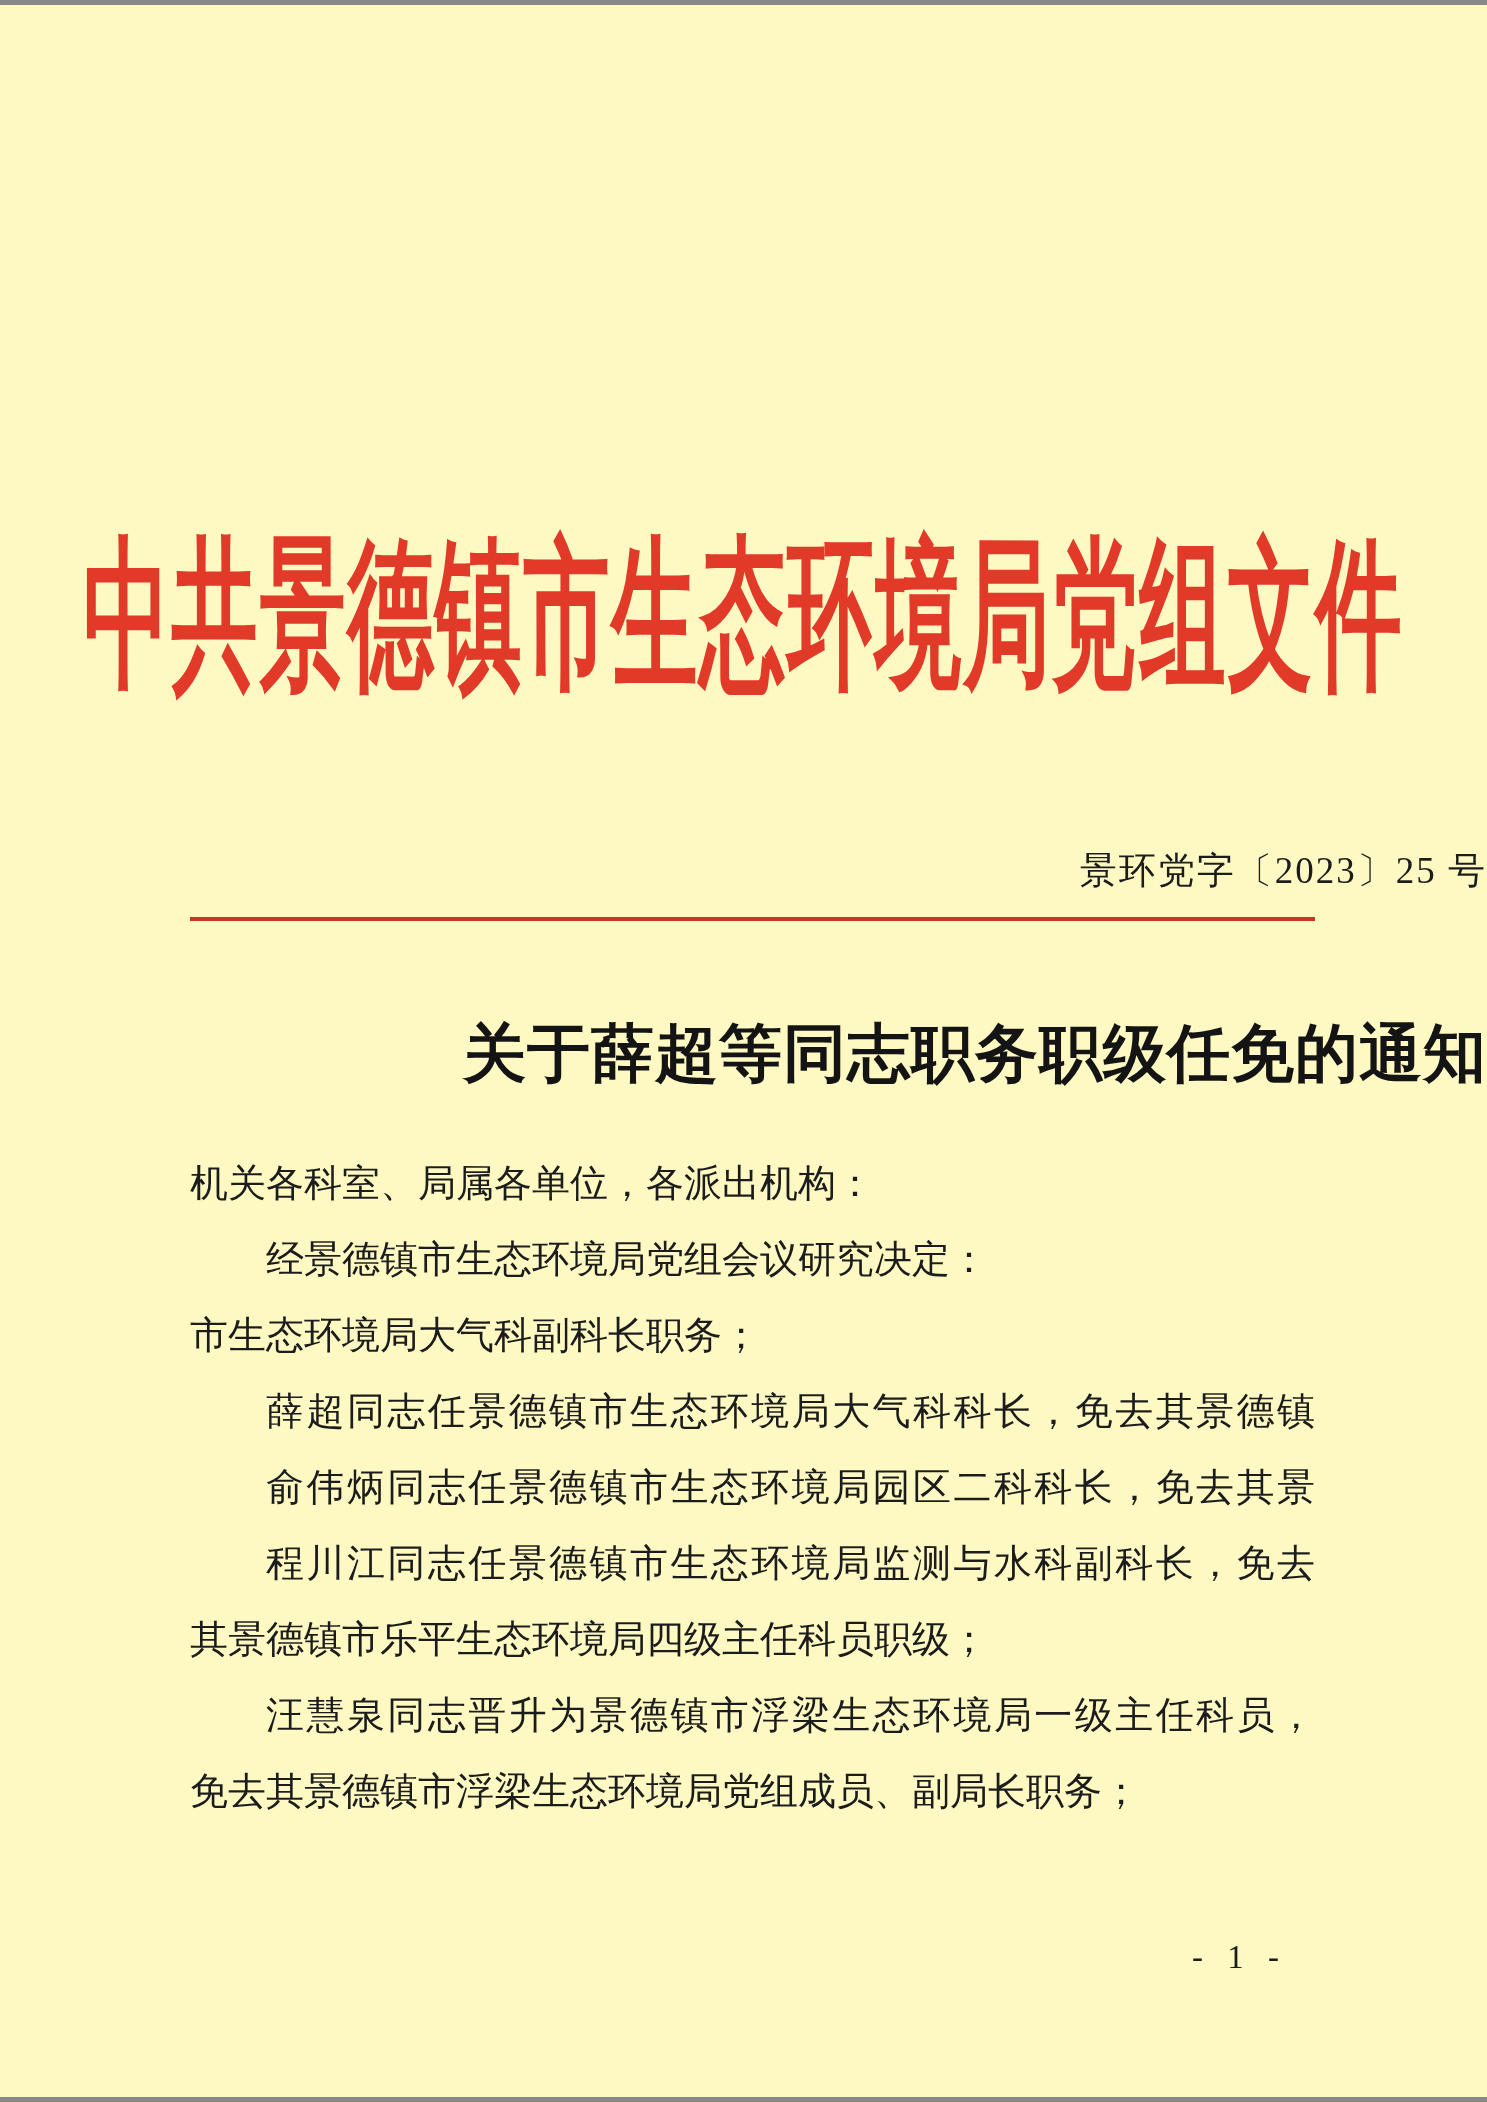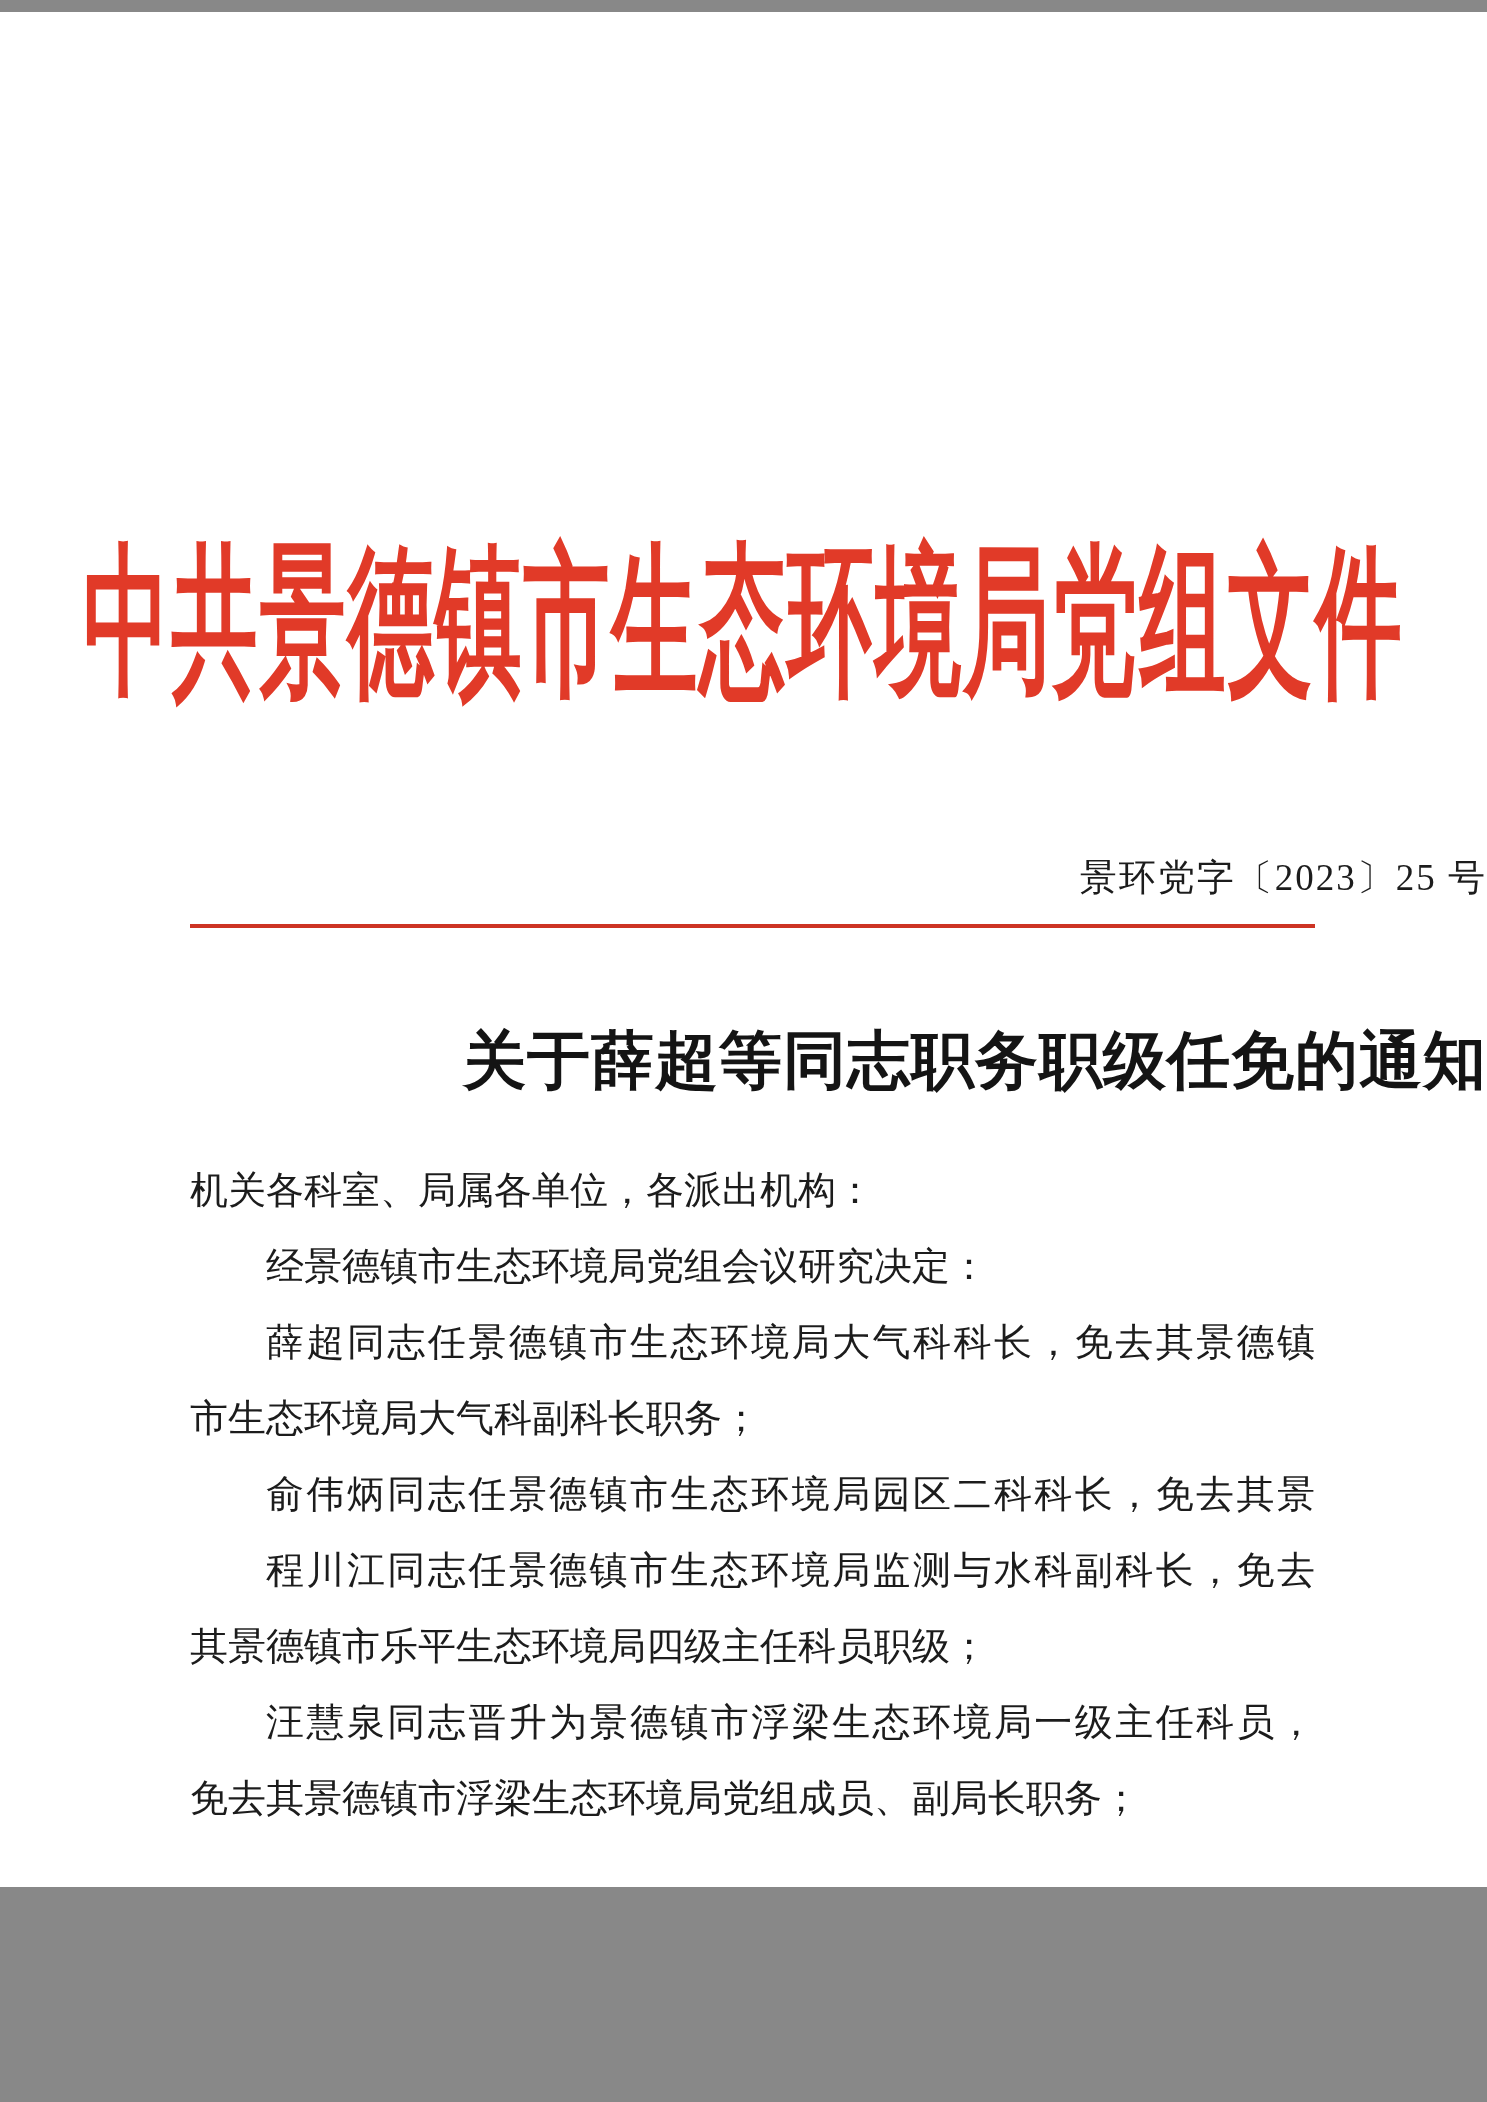--- a/index.html
+++ b/index.html
@@ -1,22 +1,22 @@
 <!DOCTYPE html>
 <html><head>
 <meta charset="utf-8">
 <style>
   * { margin: 0; padding: 0; box-sizing: border-box; }
   html, body { background: #888; }
   .page {
     position: relative;
     width: 1487px;
-    height: 1875px;
-    margin: 12px auto;
-    background: #ffffff;
+    height: 2092px;
+    margin: 5px auto;
+    background: #fef9c3;
     overflow: hidden;
     font-family: "Liberation Serif", serif;
   }
   .red-header {
     position: absolute;
     top: 568px;
     left: 0;
     width: 100%;
     height: 86px;
     line-height: 86px;
@@ -102,22 +102,22 @@
 
   <div class="doc-number">景环党字〔2023〕25 号</div>
 
   <div class="red-rule"></div>
 
   <div class="doc-title">关于薛超等同志职务职级任免的通知</div>
 
   <div class="body-block">
     <div class="body-line">机关各科室、局属各单位，各派出机构：</div>
     <div class="body-line indent">经景德镇市生态环境局党组会议研究决定：</div>
+    <div class="body-line">市生态环境局大气科副科长职务；</div>
     <div class="body-line indent fill">薛超同志任景德镇市生态环境局大气科科长，免去其景德镇</div>
-    <div class="body-line">市生态环境局大气科副科长职务；</div>
     <div class="body-line indent fill">俞伟炳同志任景德镇市生态环境局园区二科科长，免去其景</div>
     <div class="body-line indent fill">程川江同志任景德镇市生态环境局监测与水科副科长，免去</div>
     <div class="body-line">其景德镇市乐平生态环境局四级主任科员职级；</div>
     <div class="body-line indent fill">汪慧泉同志晋升为景德镇市浮梁生态环境局一级主任科员，</div>
     <div class="body-line">免去其景德镇市浮梁生态环境局党组成员、副局长职务；</div>
   </div>
 
   <div class="page-number">- 1 -</div>
 
 </div>

